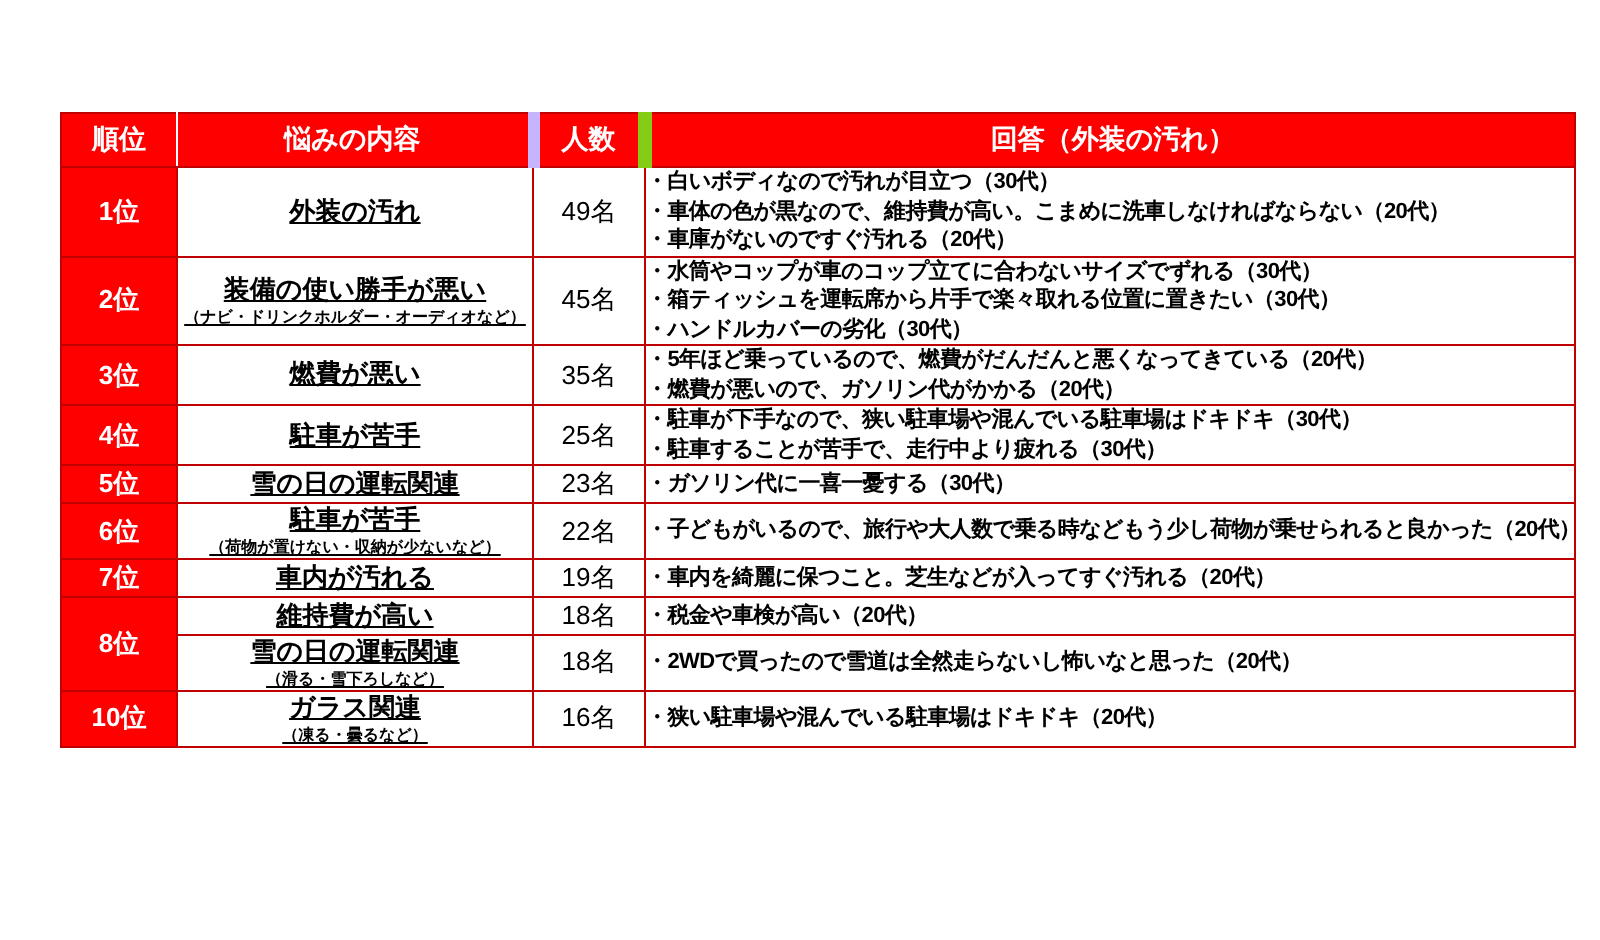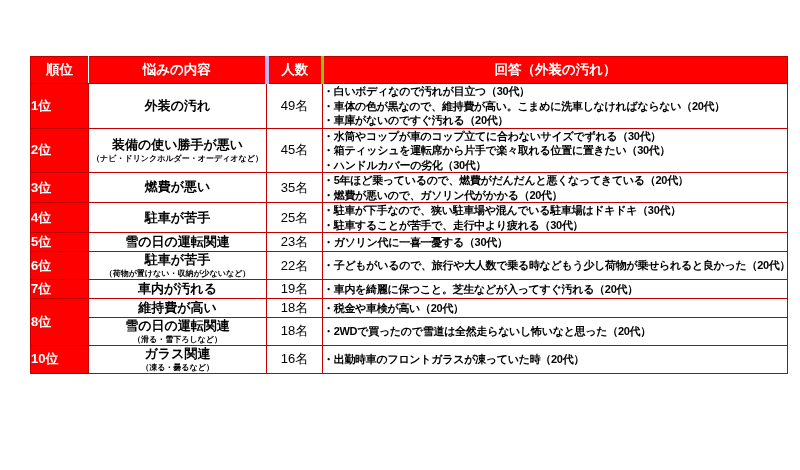--- a/index.html
+++ b/index.html
@@ -60,38 +60,40 @@
     background: #ff0000;
     color: #ffffff;
     font-weight: bold;
     font-size: 13.5px;
     text-align: center;
     height: 26px;
     border-color: #ff0000;
     border-bottom: 1px solid #c00000;
   }
   .hdr td.hdr-rank { border-right: 1px solid #ffffff; }
-  .hdr td.hdr-topic { border-right: 4px solid #c4b5fd; }
-  .hdr td.hdr-count { border-right: 3px solid #84cc16; }
+  .hdr td.hdr-topic { border-right: 6px solid #c4b5fd; }
+  .hdr td.hdr-count { border-right: 7px solid #84cc16; }
 
   
   td.rank-cell {
     background: #ff0000;
     color: #ffffff;
     font-weight: bold;
     font-size: 13px;
+    text-align: center;
     border-color: #ff0000;
     border-top: 1px solid #ffffff;
     border-bottom: 1px solid #ffffff;
   }
   
   td.topic-cell {
     background: #ffffff;
     text-align: center;
     padding: 2px 3px;
+    text-decoration: underline;
   }
   .topic-main {
     font-size: 13px;
     font-weight: bold;
     line-height: 1.25;
     white-space: nowrap;
   }
   .topic-sub {
     font-size: 8px;
     font-weight: bold;
@@ -240,20 +242,20 @@
             </td>
           </tr>
           <tr>
             <td class="rank-cell">10位</td>
             <td class="topic-cell">
               <div class="topic-main">ガラス関連</div>
               <div class="topic-sub">（凍る・曇るなど）</div>
             </td>
             <td class="count-cell">16名</td>
             <td class="answer-cell">
-              <div class="answer-line">・出勤時車のフロントガラスが凍っていた時（20代）</div>
+              <div class="answer-line">・狭い駐車場や混んでいる駐車場はドキドキ（20代）</div>
             </td>
           </tr>
         </tbody>
     </table>
   </div>
 
 </div>
 
 </body></html>

